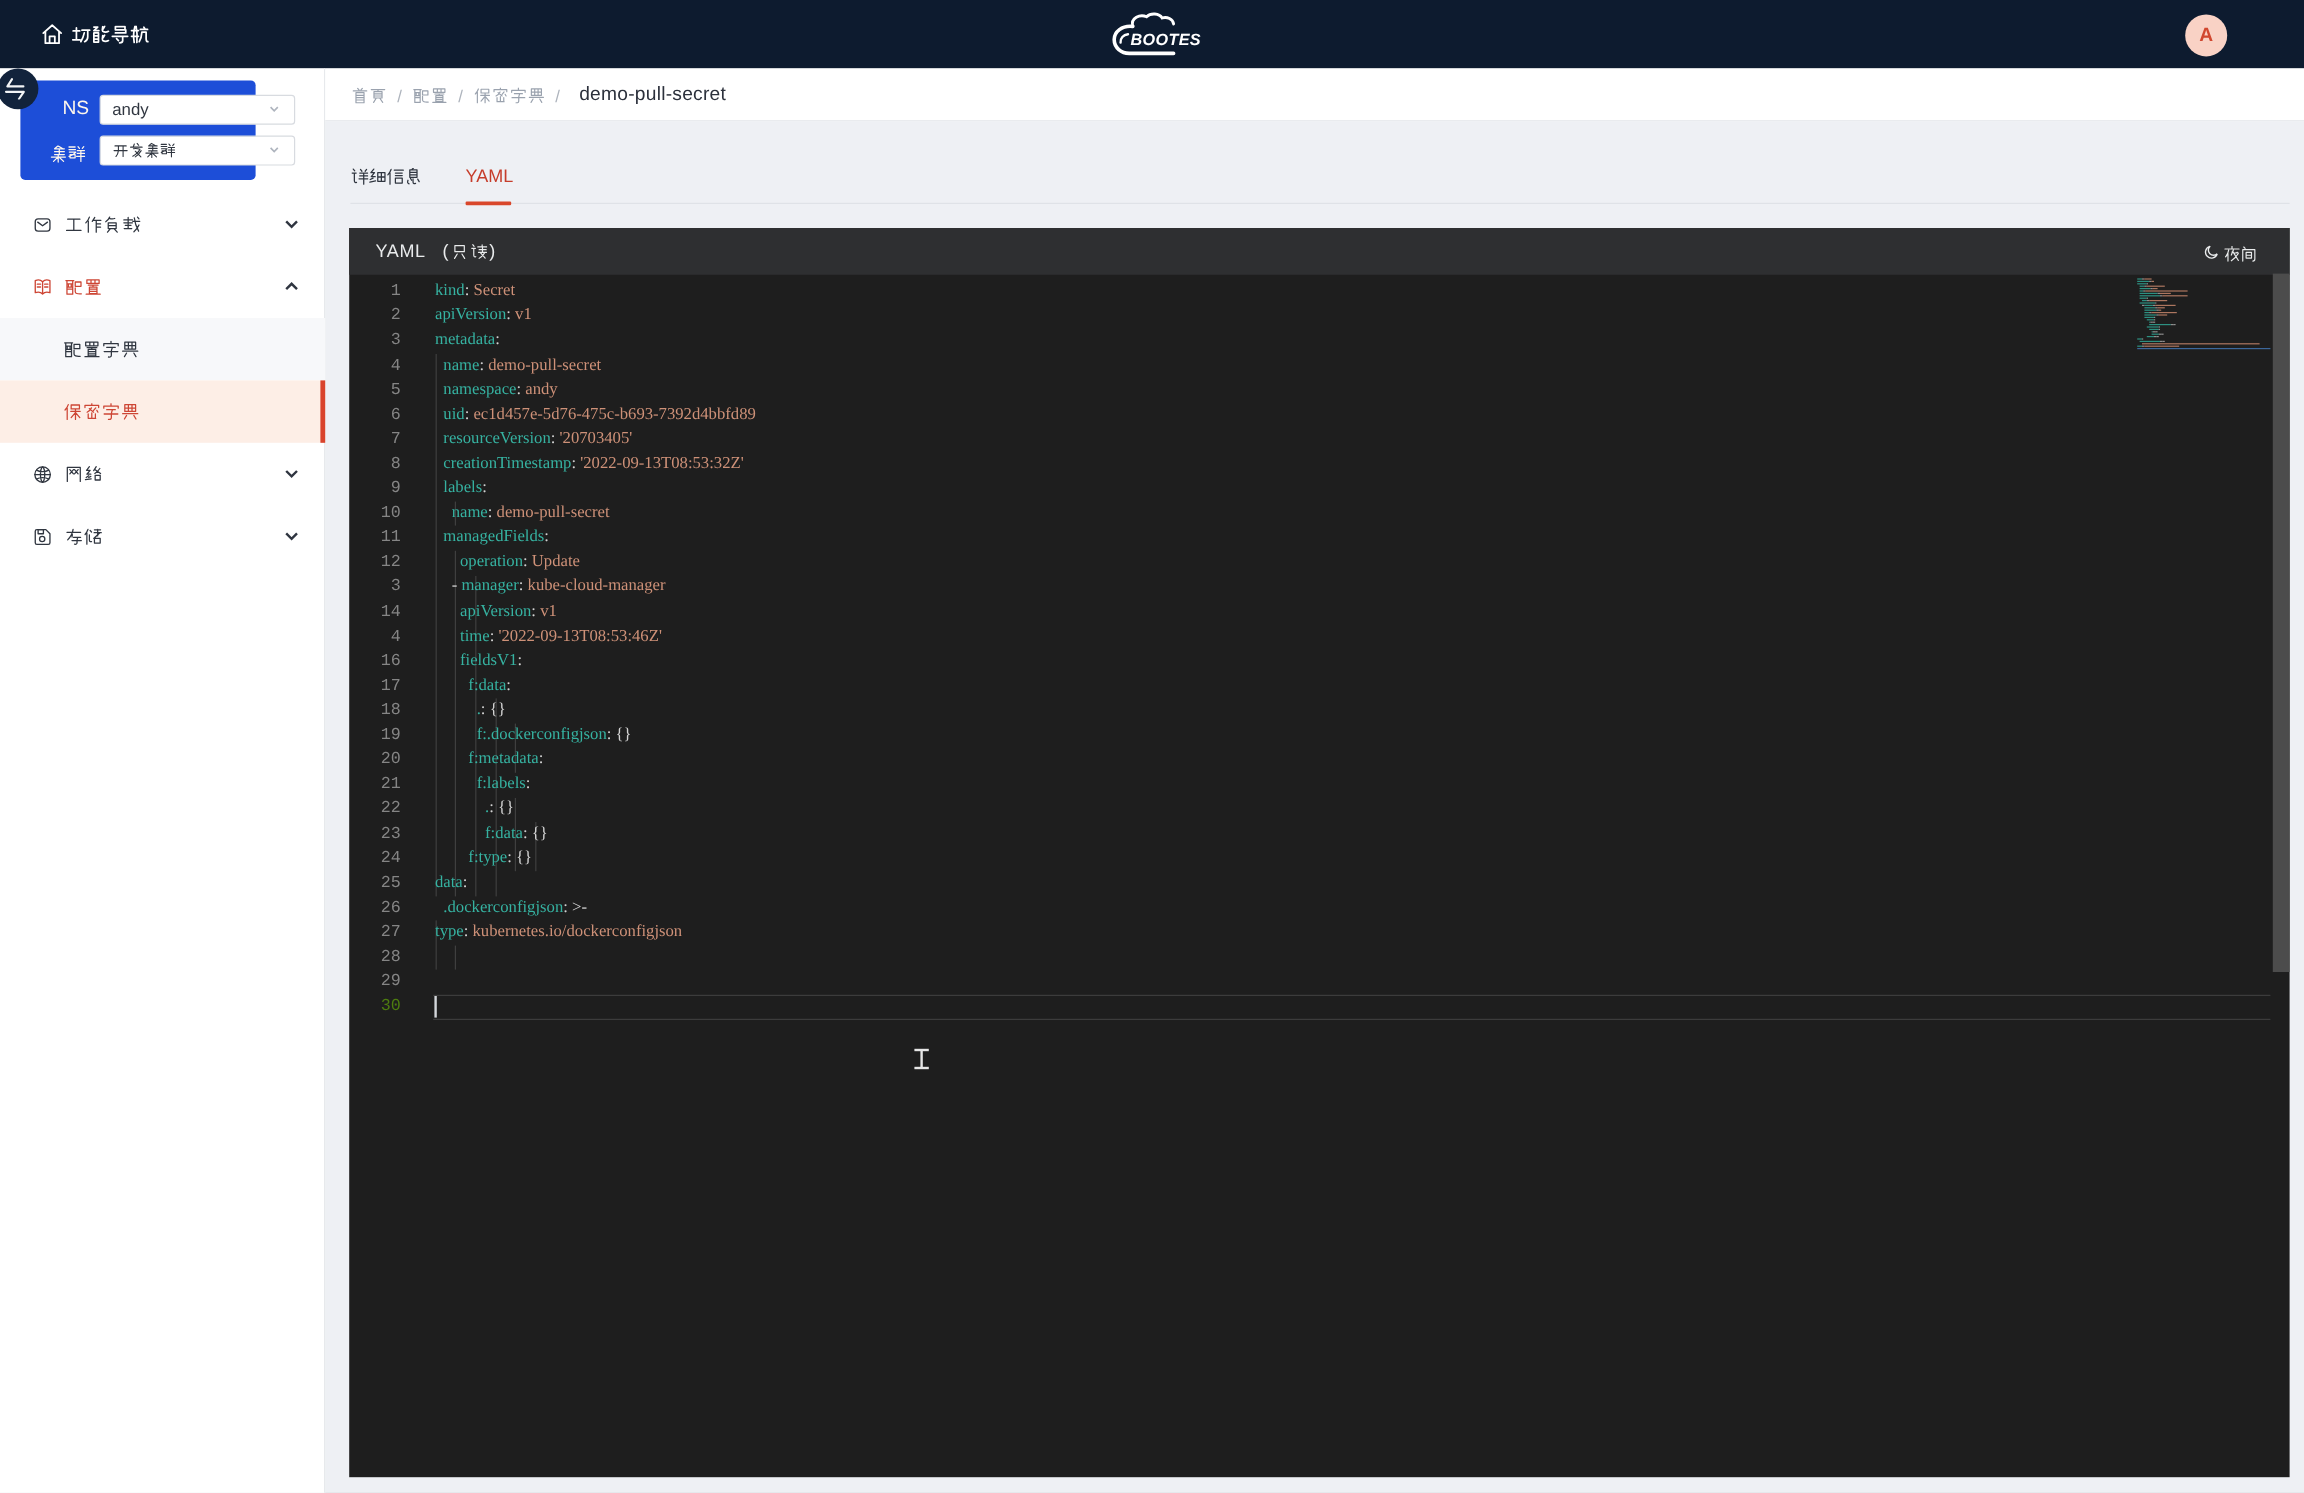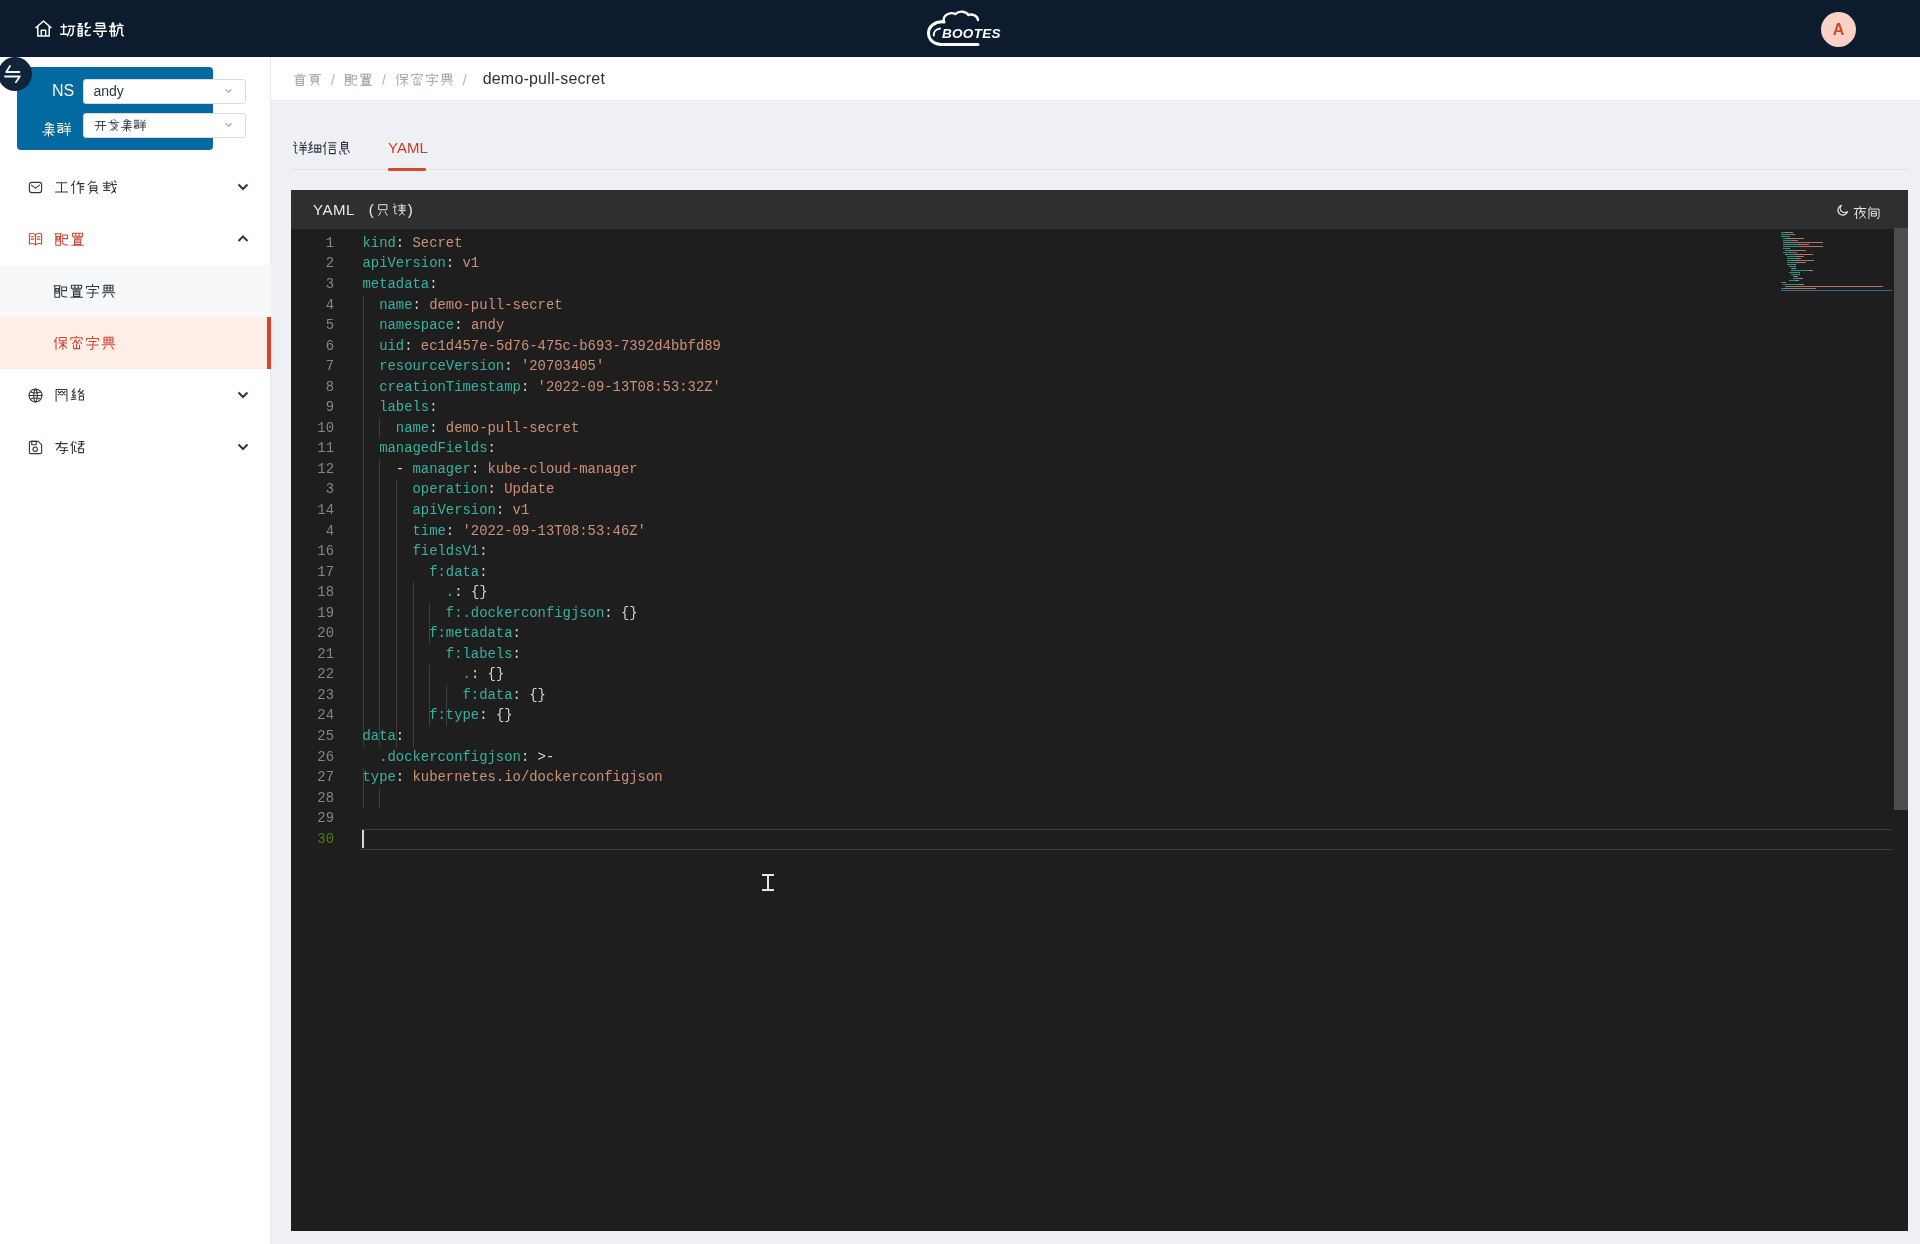--- a/index.html
+++ b/index.html
@@ -10,21 +10,21 @@
 svg.g.gb path{stroke-width:9}
 .dk{color:#303640}
 .red{color:#cd4534}
 .gray{color:#9aa2ae}
 .wh{color:#e9ebec}
 .grow{display:inline-flex;align-items:center;gap:1px}
 
 #topbar{position:absolute;left:0;top:0;width:1920px;height:57px;background:#0d1b2f}
 
 #side{position:absolute;left:0;top:57px;width:271px;height:1187px;background:#fff;border-right:1px solid #e7e9ec}
-#nsbox{position:absolute;left:17px;top:10px;width:196px;height:83px;background:#0369a1;border-radius:4px}
+#nsbox{position:absolute;left:17px;top:10px;width:196px;height:83px;background:#1d4ed8;border-radius:4px}
 .nsinput{position:absolute;left:65.5px;width:163px;height:25px;background:#fff;border:1px solid #d8dbe0;border-radius:3px;font-size:14px;color:#303640;line-height:23px;padding-left:10px}
 .chev{position:absolute;right:8px;top:9px;width:9px;height:6px}
 .chev path{fill:none;stroke:#aeb4be;stroke-width:1.6}
 
 .mrow{position:absolute;left:0;width:271px;height:52px;display:flex;align-items:center}
 .micon{position:absolute;left:27px;width:17px;height:17px}
 .micon path,.micon circle,.micon rect{fill:none;stroke:#303640;stroke-width:6.5;stroke-linecap:round;stroke-linejoin:round}
 .micon.ired path,.micon.ired rect{stroke:#cd4534}
 .mtext{position:absolute;left:54px;display:inline-flex;gap:1px}
 .mchev{position:absolute;right:22px;width:12px;height:8px}
@@ -34,21 +34,21 @@
 
 #tabline{position:absolute;left:292px;top:169px;width:1616px;height:1px;background:#dfe2e7}
 #tabred{position:absolute;left:388px;top:168px;width:38px;height:3px;background:#d9472b;border-radius:1px}
 
 #panel{position:absolute;left:291px;top:190px;width:1617px;height:1041px;background:#1e1e1e}
 #phead{position:absolute;left:0;top:0;width:1617px;height:39px;background:#2e2f31;color:#e9ebec}
 #gutter{position:absolute;left:291px;top:232.9px;width:43px;text-align:right}
 .ln{height:20.55px;line-height:20.55px;color:#858585;font-family:"Liberation Mono",monospace;font-size:13.9px}
 .ln.cur{color:#4d7c0f}
 #codebox{position:absolute;left:362.5px;top:232.9px}
-.cl{height:20.55px;line-height:20.55px;white-space:pre;font-family:Liberation Mono, monospace;font-size:13.9px}
+.cl{height:20.55px;line-height:20.55px;white-space:pre;font-family:Liberation Serif, serif;font-size:13.9px}
 .k{color:#36b2a1}
 .s{color:#ce9178}
 .p{color:#d4d4d4}
 .ig{position:absolute;width:1px;background:#3f3f3f}
 #curline-t{position:absolute;left:361px;top:828.8px;width:1531px;height:1px;background:#3c3c3c}
 #curline-b{position:absolute;left:361px;top:848.6px;width:1531px;height:1px;background:#3c3c3c}
 #cursor{position:absolute;left:362px;top:830px;width:1.8px;height:18px;background:#d3d6da}
 #vthumb{position:absolute;left:1893.5px;top:227.5px;width:14px;height:582px;background:#4c4c4c}
 </style>
 </head>
@@ -350,22 +350,22 @@
     <div class="cl"><span class="k">apiVersion</span><span class="p">: </span><span class="s">v1</span></div>
     <div class="cl"><span class="k">metadata</span><span class="p">:</span></div>
     <div class="cl"><span class="p">&nbsp;&nbsp;</span><span class="k">name</span><span class="p">: </span><span class="s">demo-pull-secret</span></div>
     <div class="cl"><span class="p">&nbsp;&nbsp;</span><span class="k">namespace</span><span class="p">: </span><span class="s">andy</span></div>
     <div class="cl"><span class="p">&nbsp;&nbsp;</span><span class="k">uid</span><span class="p">: </span><span class="s">ec1d457e-5d76-475c-b693-7392d4bbfd89</span></div>
     <div class="cl"><span class="p">&nbsp;&nbsp;</span><span class="k">resourceVersion</span><span class="p">: </span><span class="s">'20703405'</span></div>
     <div class="cl"><span class="p">&nbsp;&nbsp;</span><span class="k">creationTimestamp</span><span class="p">: </span><span class="s">'2022-09-13T08:53:32Z'</span></div>
     <div class="cl"><span class="p">&nbsp;&nbsp;</span><span class="k">labels</span><span class="p">:</span></div>
     <div class="cl"><span class="p">&nbsp;&nbsp;&nbsp;&nbsp;</span><span class="k">name</span><span class="p">: </span><span class="s">demo-pull-secret</span></div>
     <div class="cl"><span class="p">&nbsp;&nbsp;</span><span class="k">managedFields</span><span class="p">:</span></div>
+    <div class="cl"><span class="p">&nbsp;&nbsp;&nbsp;&nbsp;&nbsp;&nbsp;</span><span class="k">operation</span><span class="p">: </span><span class="s">Update</span></div>
     <div class="cl"><span class="p">&nbsp;&nbsp;&nbsp;&nbsp;</span><span class="p">- </span><span class="k">manager</span><span class="p">: </span><span class="s">kube-cloud-manager</span></div>
-    <div class="cl"><span class="p">&nbsp;&nbsp;&nbsp;&nbsp;&nbsp;&nbsp;</span><span class="k">operation</span><span class="p">: </span><span class="s">Update</span></div>
     <div class="cl"><span class="p">&nbsp;&nbsp;&nbsp;&nbsp;&nbsp;&nbsp;</span><span class="k">apiVersion</span><span class="p">: </span><span class="s">v1</span></div>
     <div class="cl"><span class="p">&nbsp;&nbsp;&nbsp;&nbsp;&nbsp;&nbsp;</span><span class="k">time</span><span class="p">: </span><span class="s">'2022-09-13T08:53:46Z'</span></div>
     <div class="cl"><span class="p">&nbsp;&nbsp;&nbsp;&nbsp;&nbsp;&nbsp;</span><span class="k">fieldsV1</span><span class="p">:</span></div>
     <div class="cl"><span class="p">&nbsp;&nbsp;&nbsp;&nbsp;&nbsp;&nbsp;&nbsp;&nbsp;</span><span class="k">f:data</span><span class="p">:</span></div>
     <div class="cl"><span class="p">&nbsp;&nbsp;&nbsp;&nbsp;&nbsp;&nbsp;&nbsp;&nbsp;&nbsp;&nbsp;</span><span class="k">.</span><span class="p">: </span><span class="p">{}</span></div>
     <div class="cl"><span class="p">&nbsp;&nbsp;&nbsp;&nbsp;&nbsp;&nbsp;&nbsp;&nbsp;&nbsp;&nbsp;</span><span class="k">f:.dockerconfigjson</span><span class="p">: </span><span class="p">{}</span></div>
     <div class="cl"><span class="p">&nbsp;&nbsp;&nbsp;&nbsp;&nbsp;&nbsp;&nbsp;&nbsp;</span><span class="k">f:metadata</span><span class="p">:</span></div>
     <div class="cl"><span class="p">&nbsp;&nbsp;&nbsp;&nbsp;&nbsp;&nbsp;&nbsp;&nbsp;&nbsp;&nbsp;</span><span class="k">f:labels</span><span class="p">:</span></div>
     <div class="cl"><span class="p">&nbsp;&nbsp;&nbsp;&nbsp;&nbsp;&nbsp;&nbsp;&nbsp;&nbsp;&nbsp;&nbsp;&nbsp;</span><span class="k">.</span><span class="p">: </span><span class="p">{}</span></div>
     <div class="cl"><span class="p">&nbsp;&nbsp;&nbsp;&nbsp;&nbsp;&nbsp;&nbsp;&nbsp;&nbsp;&nbsp;&nbsp;&nbsp;</span><span class="k">f:data</span><span class="p">: </span><span class="p">{}</span></div>

